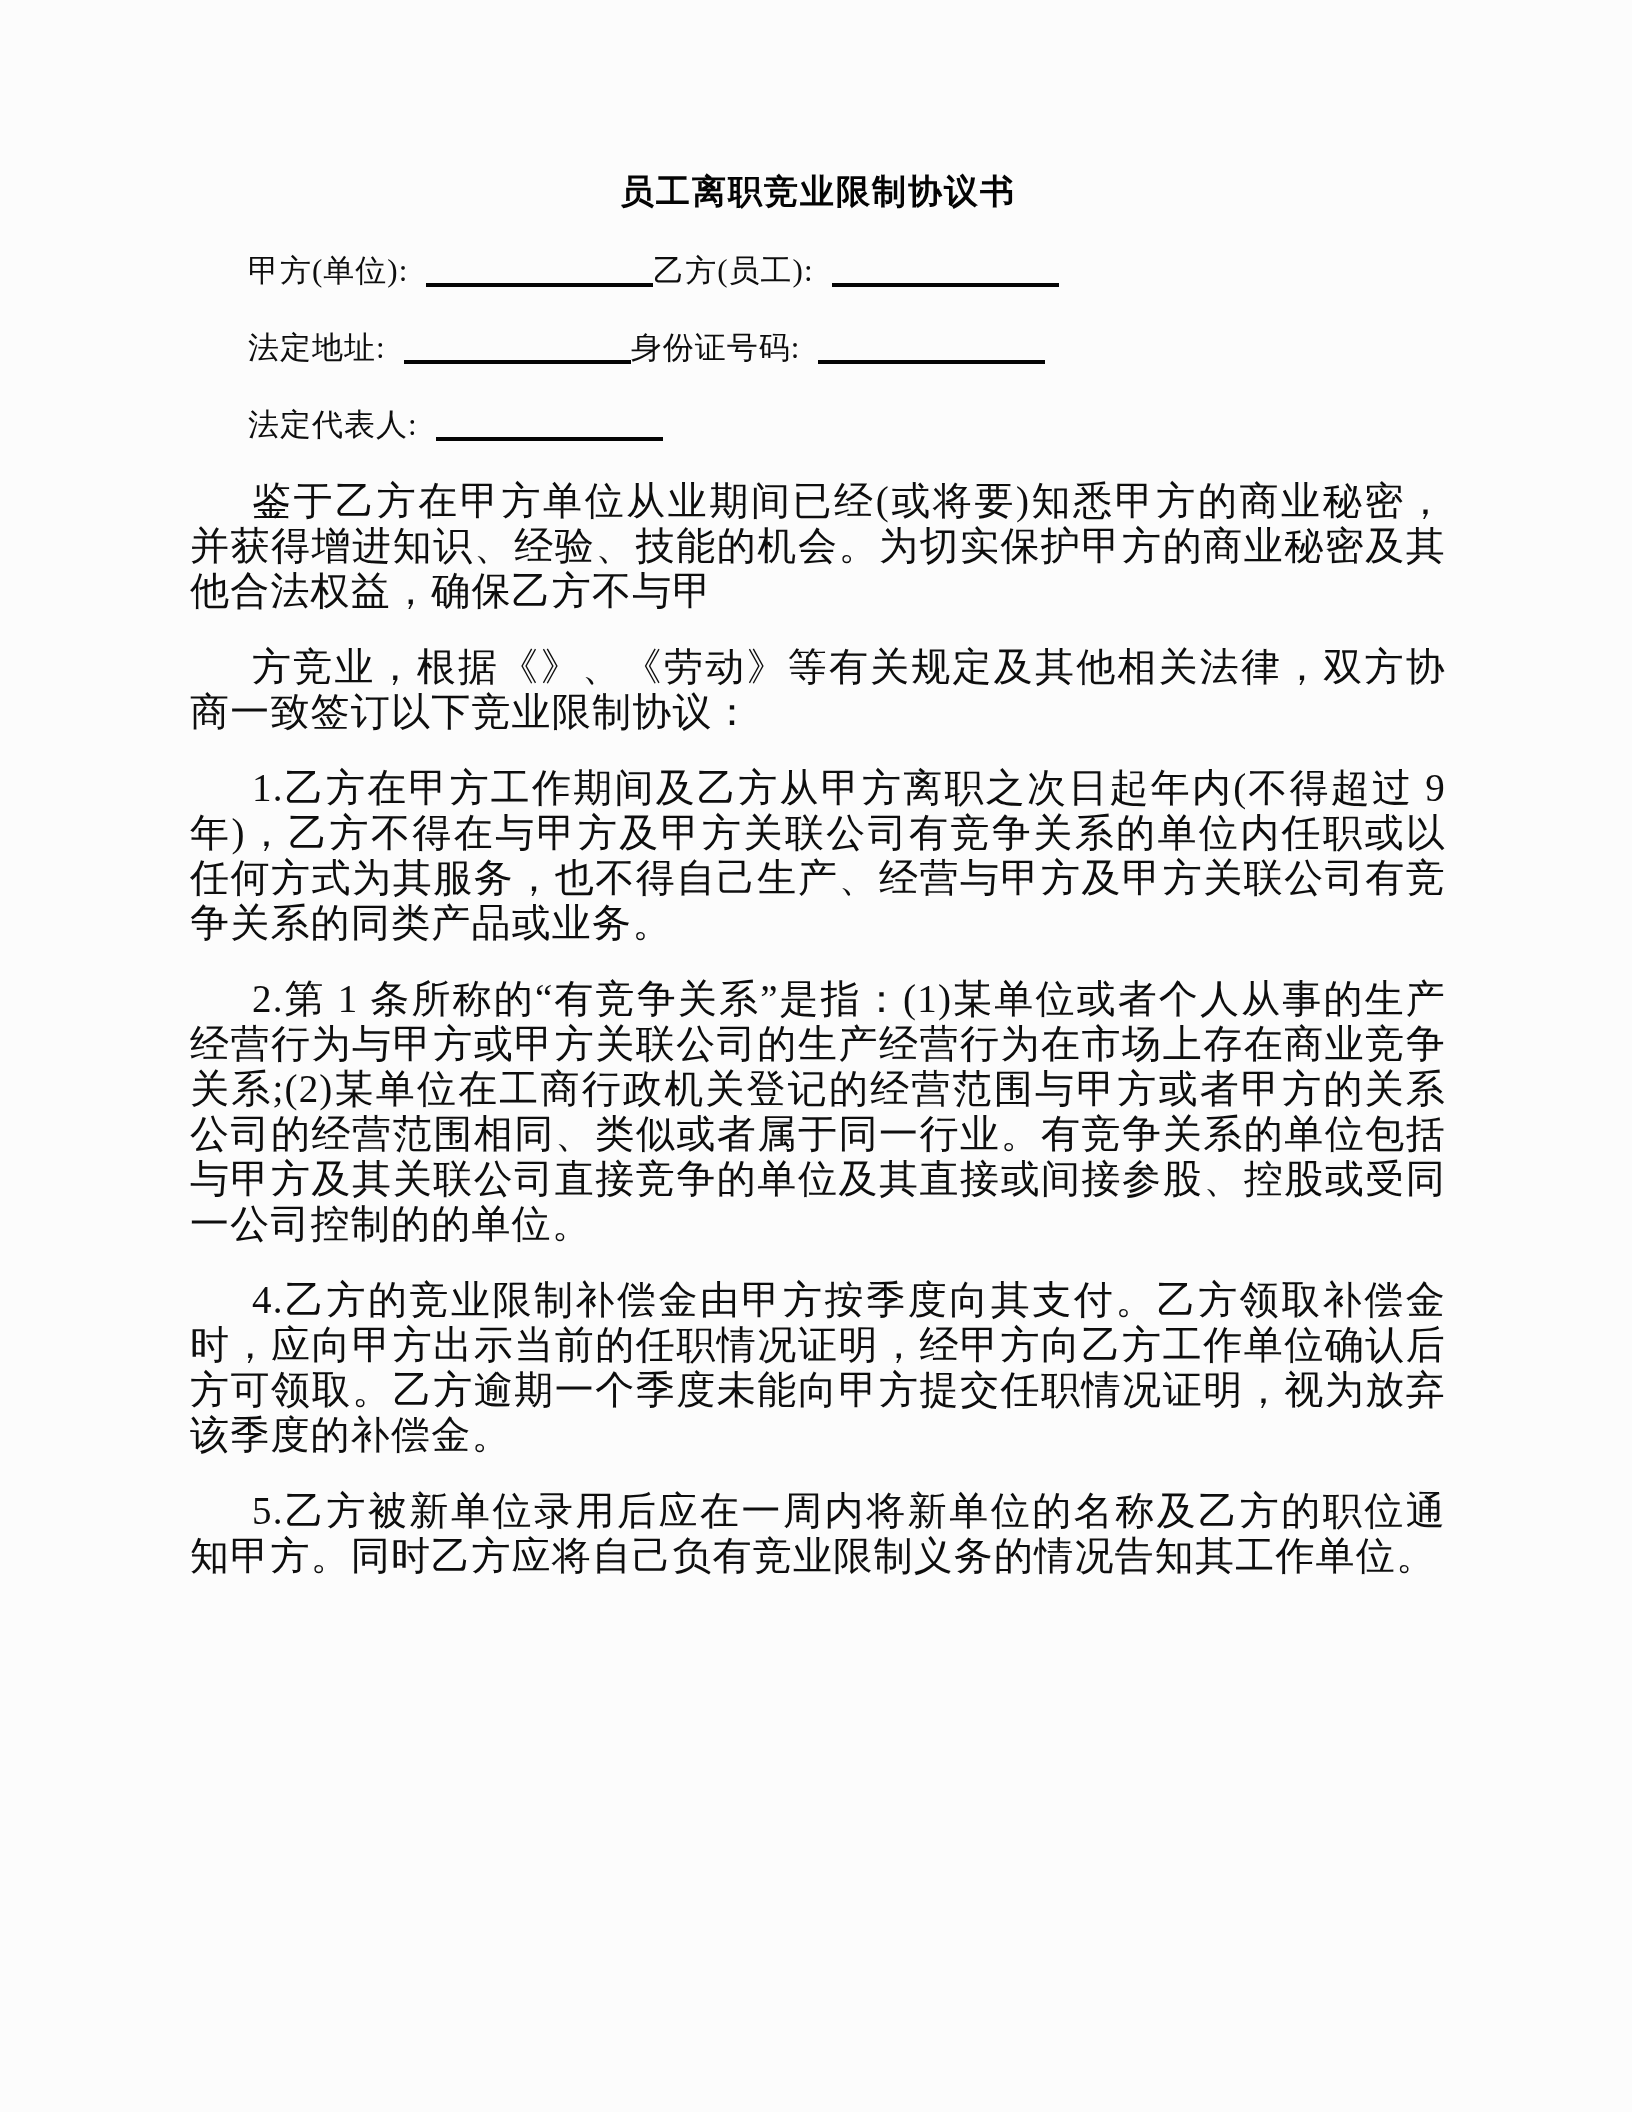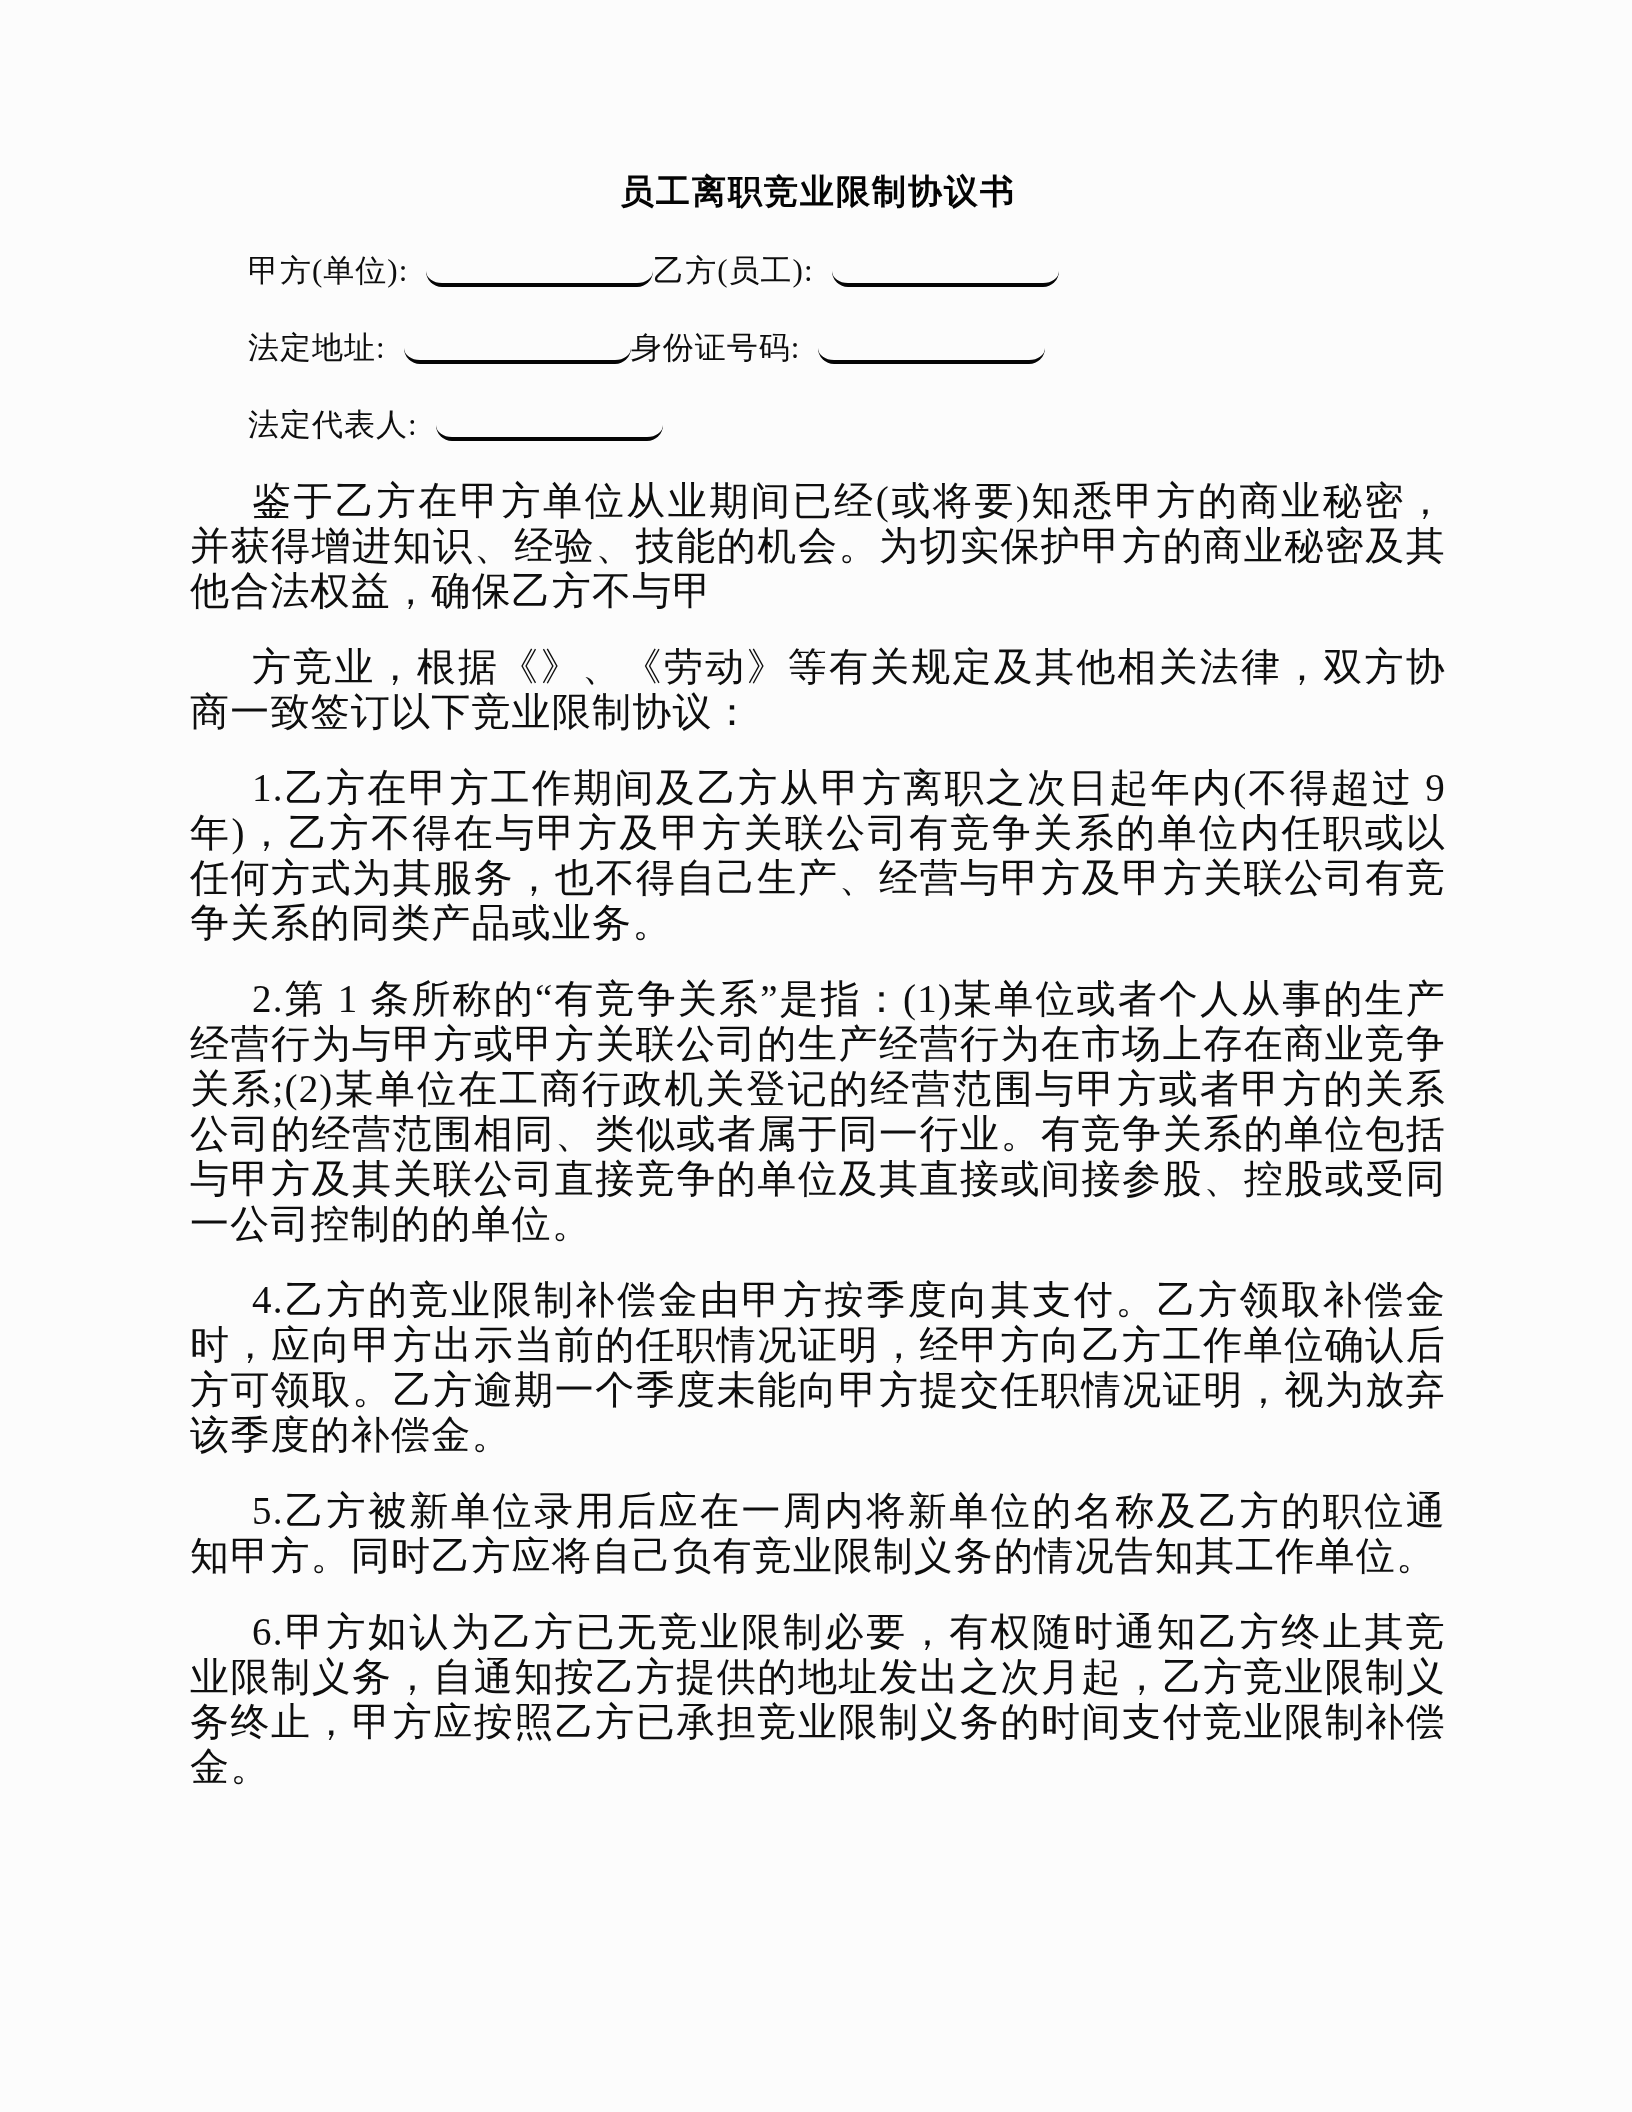--- a/index.html
+++ b/index.html
@@ -1,15 +1,15 @@
 <!DOCTYPE html>
 <html><head>
 <meta charset="utf-8">
 <style>
-  * { box-sizing: border-box; border-radius: 21px; }
+  * { box-sizing: border-box; }
   html, body { margin: 0; padding: 0; }
   body {
     width: 1632px;
     height: 2112px;
     background: #fcfcfc;
     color: #121212;
     font-family: "Liberation Serif", "DejaVu Serif", serif;
     overflow: hidden;
   }
   .page {
@@ -75,15 +75,14 @@
 
   <p class="para">1.乙方在甲方工作期间及乙方从甲方离职之次日起年内(不得超过 9 年)，乙方不得在与甲方及甲方关联公司有竞争关系的单位内任职或以任何方式为其服务，也不得自己生产、经营与甲方及甲方关联公司有竞争关系的同类产品或业务。</p>
 
   <p class="para">2.第 1 条所称的“有竞争关系”是指：(1)某单位或者个人从事的生产经营行为与甲方或甲方关联公司的生产经营行为在市场上存在商业竞争关系;(2)某单位在工商行政机关登记的经营范围与甲方或者甲方的关系公司的经营范围相同、类似或者属于同一行业。有竞争关系的单位包括与甲方及其关联公司直接竞争的单位及其直接或间接参股、控股或受同一公司控制的的单位。</p>
 
 
   <p class="para">4.乙方的竞业限制补偿金由甲方按季度向其支付。乙方领取补偿金时，应向甲方出示当前的任职情况证明，经甲方向乙方工作单位确认后方可领取。乙方逾期一个季度未能向甲方提交任职情况证明，视为放弃该季度的补偿金。</p>
 
   <p class="para">5.乙方被新单位录用后应在一周内将新单位的名称及乙方的职位通知甲方。同时乙方应将自己负有竞业限制义务的情况告知其工作单位。</p>
 
-  <p class="para">6.甲方如认为乙方已无竞业限制必要，有权随时通知乙方终止其竞业限制义务，自通知按乙方提供的地址发出之次月起，乙方竞业限制义务终止，甲方应按照乙方已承担竞业限制义务的时间支付竞业限制补偿金。</p>
 
 </div>
 
 </body></html>

